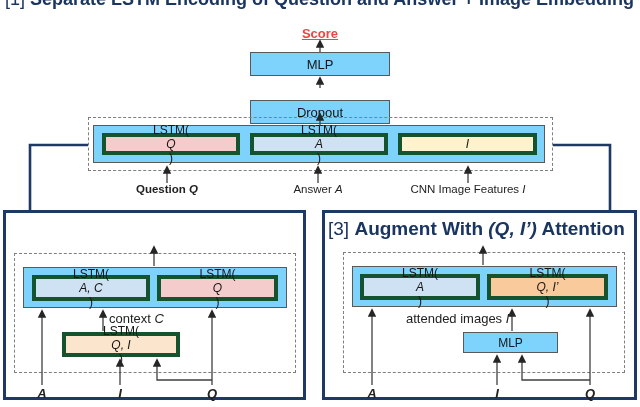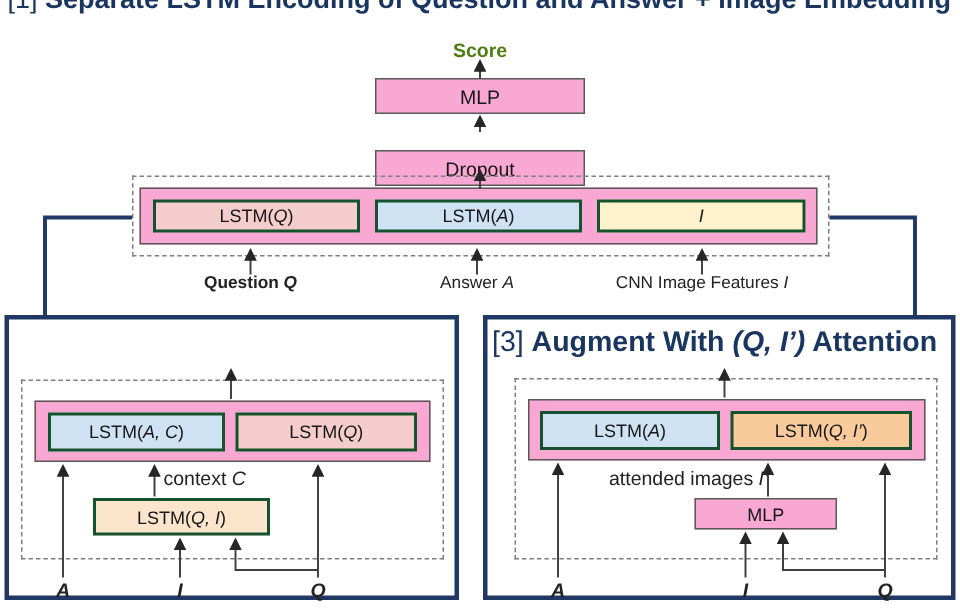--- a/index.html
+++ b/index.html
@@ -1,36 +1,36 @@
 <!DOCTYPE html>
 <html><head>
 <meta charset="utf-8">
 <style>
   html,body{margin:0;padding:0;}
   body{font-family:"Liberation Sans","DejaVu Sans",sans-serif;background:#fff;}
   #stage{position:relative;width:640px;height:407px;overflow:hidden;background:#ffffff;}
   .box{position:absolute;box-sizing:border-box;display:flex;align-items:center;justify-content:center;
        font-size:12px;color:#161616;white-space:nowrap;}
-  .wbox{background:#f9a8d4;border:1.5px solid #595959;}
-  .cbox{border:2px solid #14532d;}
+  .wbox{background:#7dd3fc;border:1.5px solid #595959;}
+  .cbox{border:4px solid #14532d;flex-direction:column;}
   .dashedbox{position:absolute;box-sizing:border-box;border:1px dashed #7f7f7f;}
   .panel{position:absolute;box-sizing:border-box;border:3px solid #1f3864;background:#fff;}
   .fill-pink{background:#f4cccc;}
   .fill-blue{background:#cfe2f3;}
   .fill-yellow{background:#fff2cc;}
   .fill-peach{background:#fce5cd;}
   .fill-orange{background:#f9cb9c;}
   .it{font-style:italic;}
   .figtitle{position:absolute;left:5px;top:-11px;font-size:18px;font-weight:bold;color:#1a3560;
             white-space:nowrap;letter-spacing:0px;}
   .figtitle .prefix{font-weight:normal;}
   .ptitle{position:absolute;font-size:19px;font-weight:bold;color:#1a3560;white-space:nowrap;}
   .ptitle .prefix{font-weight:normal;}
   .ptitle .bi{font-style:italic;}
-  .scorelbl{position:absolute;font-size:13px;font-weight:bold;color:#4d7c0f;text-align:center;}
+  .scorelbl{position:absolute;font-size:13px;font-weight:bold;color:#ef4444;text-align:center;text-decoration:underline;}
   .biglbl{font-size:13px;}
   .inlbl{position:absolute;font-size:11.5px;color:#222;text-align:center;white-space:nowrap;}
   .smalllbl{position:absolute;font-size:13px;color:#222;white-space:nowrap;}
   .varlbl{position:absolute;font-size:13px;font-weight:bold;font-style:italic;color:#222;
           text-align:center;white-space:nowrap;}
   svg.lines{position:absolute;left:0;top:0;pointer-events:none;}
 </style>
 </head>
 <body>
 

